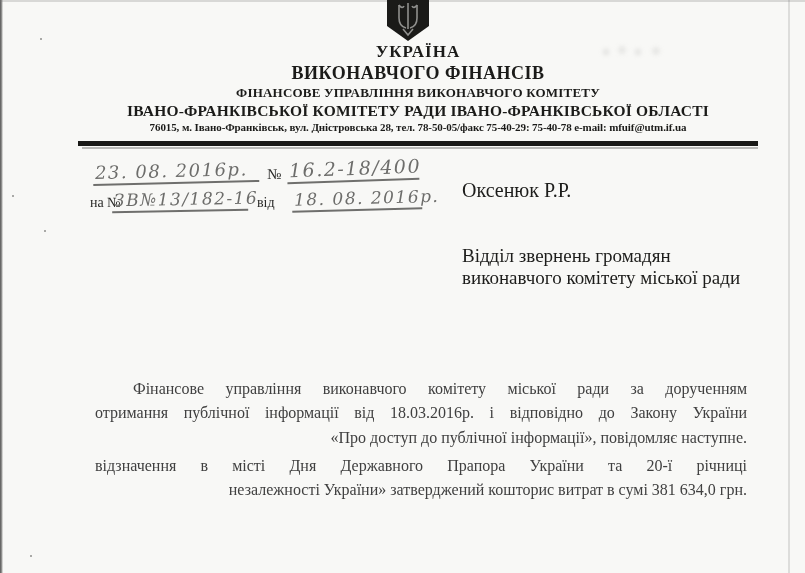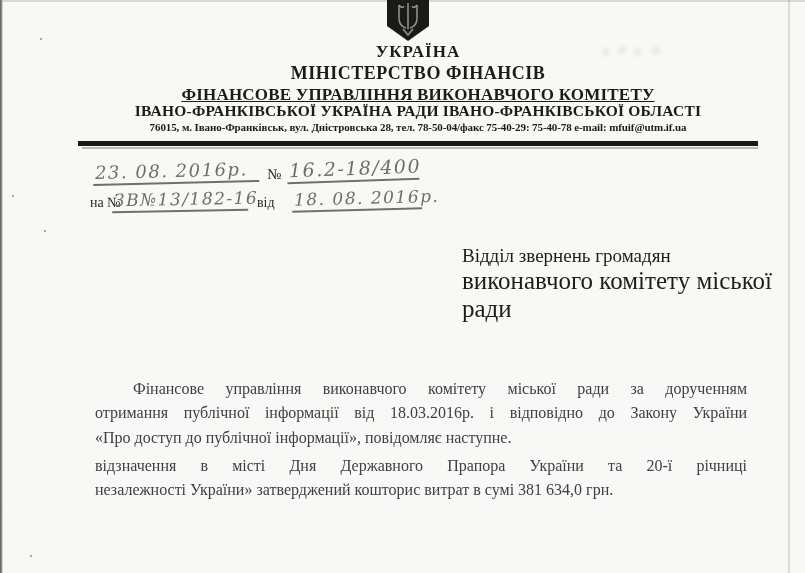--- a/index.html
+++ b/index.html
@@ -24,21 +24,21 @@
     filter:blur(2px);opacity:.55;}
 
   
   .emblem{position:absolute;left:386px;top:0;width:44px;height:42px;}
 
   
   .lh{position:absolute;left:78px;width:680px;text-align:center;font-weight:bold;
     color:#1b1b19;}
   .lh-country{top:42px;font-size:17px;letter-spacing:1px;}
   .lh-ministry{top:63px;font-size:18px;letter-spacing:.5px;}
-  .lh-dept1{top:85px;font-size:17px;letter-spacing:.2px;text-decoration:underline;}
+  .lh-dept1{top:85px;font-size:13px;letter-spacing:.2px;}
   .lh-dept2{top:102px;font-size:15.5px;letter-spacing:.2px;}
   .lh-address{top:121px;font-size:11px;letter-spacing:-.1px;font-weight:bold;}
   .rule-main{position:absolute;left:78px;top:141px;width:680px;height:5px;background:#191917;}
   .rule-shadow{position:absolute;left:82px;top:147px;width:676px;height:2px;background:#b9b9b7;}
 
   
   .printed{position:absolute;font-size:14px;color:#2a2a28;}
   .hw{position:absolute;font-family:"DejaVu Serif",serif;font-style:italic;
     color:#6d6d6b;letter-spacing:1.5px;white-space:nowrap;
     border-bottom:2px solid #6f6f6d;padding:0 6px 1px 2px;}
@@ -46,28 +46,28 @@
   .no-label{left:267px;top:166px;font-size:15px;}
   .hw2{left:287px;top:157px;font-size:19px;transform:rotate(-2deg);width:124px;}
   .na-label{left:90px;top:195px;}
   .hw3{left:112px;top:189px;font-size:17px;transform:rotate(-1deg);width:128px;}
   .vid-label{left:257px;top:195px;}
   .hw4{left:292px;top:188px;font-size:17px;transform:rotate(-1.5deg);width:122px;}
 
   
   .recipient-name{position:absolute;left:462px;top:179px;font-size:20px;}
   .recipient-d1{position:absolute;left:462px;top:245px;font-size:19px;}
-  .recipient-d2{position:absolute;left:462px;top:267px;font-size:25px;}
+  .recipient-d2{position:absolute;left:462px;top:267px;font-size:19px;}
 
   
   .body-text{position:absolute;left:95px;top:377px;width:652px;font-size:16px;
     color:#404040;}
   .bline{height:24.3px;line-height:24.3px;white-space:nowrap;overflow:visible;}
   .jline{text-align:justify;text-align-last:justify;}
-  .lline{text-align:left;}
+  .lline{text-align:right;}
   .indent{padding-left:38px;}
   .p2{margin-top:4px;}
 </style>
 </head>
 <body>
 
 <div class="page">
 
   <div class="edge-left"></div>
   <div class="edge-right"></div>
@@ -84,35 +84,36 @@
       <path d="M22,3 V29"></path>
       <path d="M13,5 V18 C13,24 16,27 20,28"></path>
       <path d="M31,5 V18 C31,24 28,27 24,28"></path>
       <path d="M13,5 C15,8 17,8 18,6"></path>
       <path d="M31,5 C29,8 27,8 26,6"></path>
       <path d="M17,29 L22,35 L27,29"></path>
     </g>
   </svg>
 
   <div class="lh lh-country">УКРАЇНА</div>
-  <div class="lh lh-ministry">МІНІСТЕРСТВО ФІНАНСІВ</div>
+  <div class="lh lh-ministry">ВИКОНАВЧОГО ФІНАНСІВ</div>
   <div class="lh lh-dept1">ФІНАНСОВЕ УПРАВЛІННЯ  ВИКОНАВЧОГО КОМІТЕТУ</div>
-  <div class="lh lh-dept2">ІВАНО-ФРАНКІВСЬКОЇ УКРАЇНА РАДИ ІВАНО-ФРАНКІВСЬКОЇ ОБЛАСТІ</div>
-  <div class="lh lh-address">76015, м. Івано-Франківськ, вул. Дністровська 28, тел. 78-50-04/факс 75-40-29: 75-40-78 e-mail: mfuif@utm.if.ua</div>
+  <div class="lh lh-dept2">ІВАНО-ФРАНКІВСЬКОЇ КОМІТЕТУ РАДИ ІВАНО-ФРАНКІВСЬКОЇ ОБЛАСТІ</div>
+  <div class="lh lh-address">76015, м. Івано-Франківськ, вул. Дністровська 28, тел. 78-50-05/факс 75-40-29: 75-40-78 e-mail: mfuif@utm.if.ua</div>
   <div class="rule-main"></div>
   <div class="rule-shadow"></div>
 
   <span class="hw hw1">23. 08. 2016р.</span>
   <span class="printed no-label">№</span>
   <span class="hw hw2">16.2-18/400</span>
   <span class="printed na-label">на №</span>
   <span class="hw hw3">ЗВ№13/182-16</span>
   <span class="printed vid-label">від</span>
   <span class="hw hw4">18. 08. 2016р.</span>
 
+  <div class="recipient-name">Оксенюк Р.Р.</div>
   <div class="recipient-d1">Відділ звернень громадян</div>
   <div class="recipient-d2">виконавчого комітету міської ради</div>
 
   <div class="body-text">
     <div class="p1">
       <div class="bline jline indent">Фінансове управління виконавчого комітету міської ради за дорученням</div>
       <div class="bline jline">отримання публічної інформації від 18.03.2016р. і відповідно до Закону України</div>
       <div class="bline lline">«Про доступ до публічної інформації», повідомляє наступне.</div>
     </div>
     <div class="p2">

